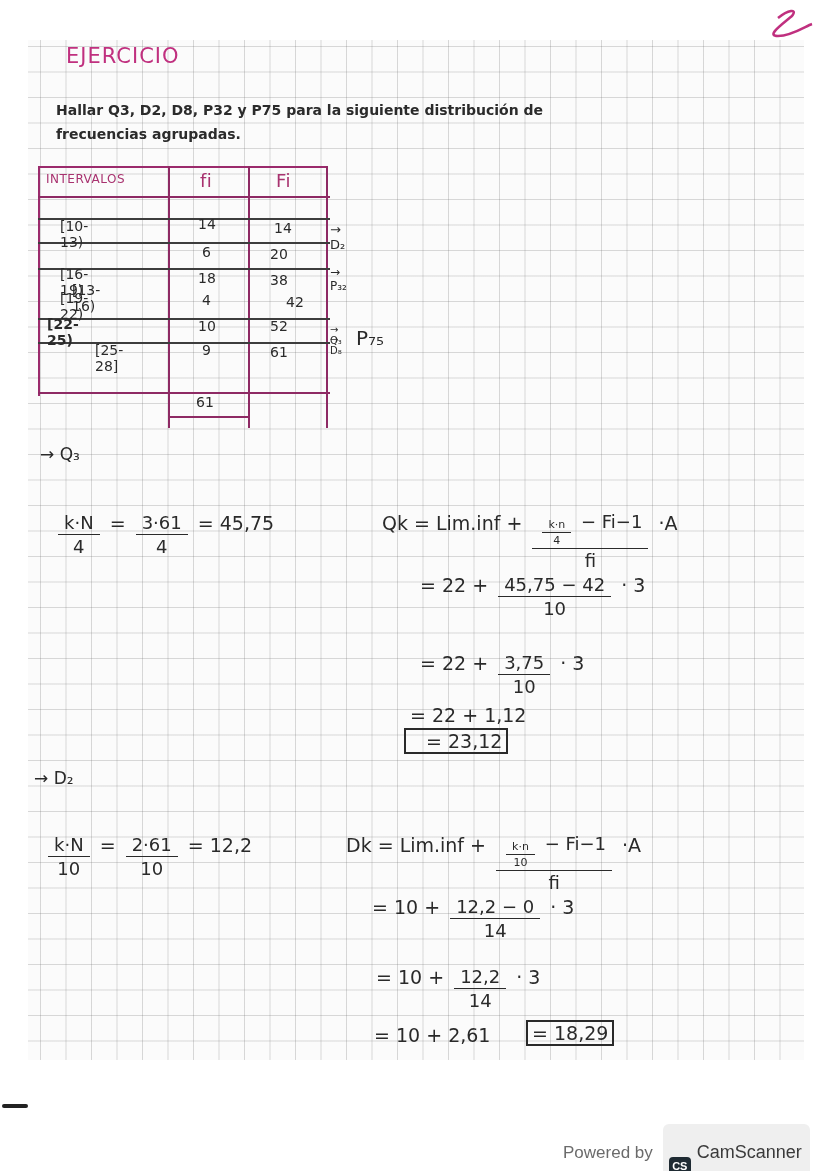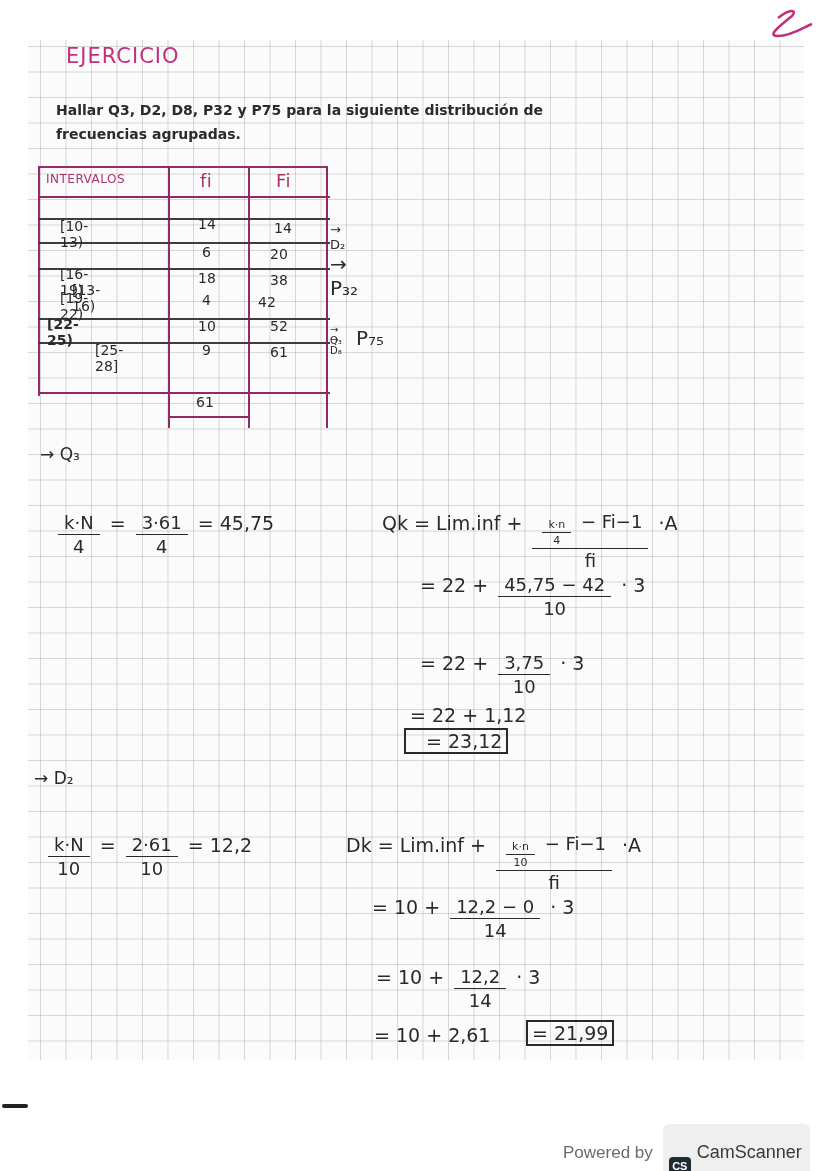--- a/index.html
+++ b/index.html
@@ -89,34 +89,34 @@
   <div class="cell" style="left:34px;top:76px;margin-top:40px;">[13-16)</div>
   <div class="cell" style="left:164px;top:78px;">6</div>
   <div class="cell" style="left:232px;top:80px;">20</div>
 
   <div class="cell" style="left:22px;top:100px;">[16-19)</div>
   <div class="cell" style="left:160px;top:104px;">18</div>
   <div class="cell" style="left:232px;top:106px;">38</div>
 
   <div class="cell" style="left:22px;top:124px;">[19-22)</div>
   <div class="cell" style="left:164px;top:126px;">4</div>
-  <div class="cell" style="left:220px;top:128px;">42</div>
+  <div class="cell" style="left:248px;top:128px;">42</div>
 
   <div class="cell" style="left:9px;top:150px;font-weight:bold;">[22-25)</div>
   <div class="cell" style="left:160px;top:152px;">10</div>
   <div class="cell" style="left:232px;top:152px;">52</div>
 
   <div class="cell" style="left:22px;top:176px;margin-left:35px;">[25-28]</div>
   <div class="cell" style="left:164px;top:176px;">9</div>
   <div class="cell" style="left:232px;top:178px;">61</div>
 
   <div class="cell" style="left:158px;top:228px;">61</div>
 
   <div class="note" style="left:292px;top:56px;">→ D₂</div>
-  <div class="note" style="left:292px;top:86px;font-size:20px;">→ P₃₂</div>
+  <div class="note" style="left:292px;top:99px;font-size:12px;">→ P₃₂</div>
   <div class="note" style="left:292px;top:158px;font-size:10px;">→ Q₃</div>
   <div class="note" style="left:292px;top:168px;font-size:10px;">→ D₈</div>
   <div class="note" style="left:318px;top:160px;font-size:20px;">P₇₅</div>
 </div>
 
 <div class="calc" style="left:40px;top:444px;font-size:17px;">→ Q₃</div>
 
 <div class="calc" style="left:54px;top:492px;">
   <span class="frac">
       <span class="num">k·N</span>
@@ -208,21 +208,21 @@
 <div class="calc" style="left:376px;top:946px;">
   <span>= 10</span> +
   <span class="frac">
       <span class="num">12,2</span>
       <span class="den">14</span>
     </span>
   <span>· 3</span>
 </div>
 
 <div class="calc" style="left:374px;top:1024px;">= 10 + 2,61</div>
-<div class="calc box" style="left:526px;top:1020px;">= 21,99</div>
+<div class="calc box" style="left:526px;top:1020px;">= 18,29</div>
 
 <div class="edge-mark"></div>
 
 <div class="footer">
   <span class="powered">Powered by</span>
   <div class="cs-pill">
     <span class="cs-logo">CS</span>
     <span class="cs-name">CamScanner</span>
   </div>
 </div>

